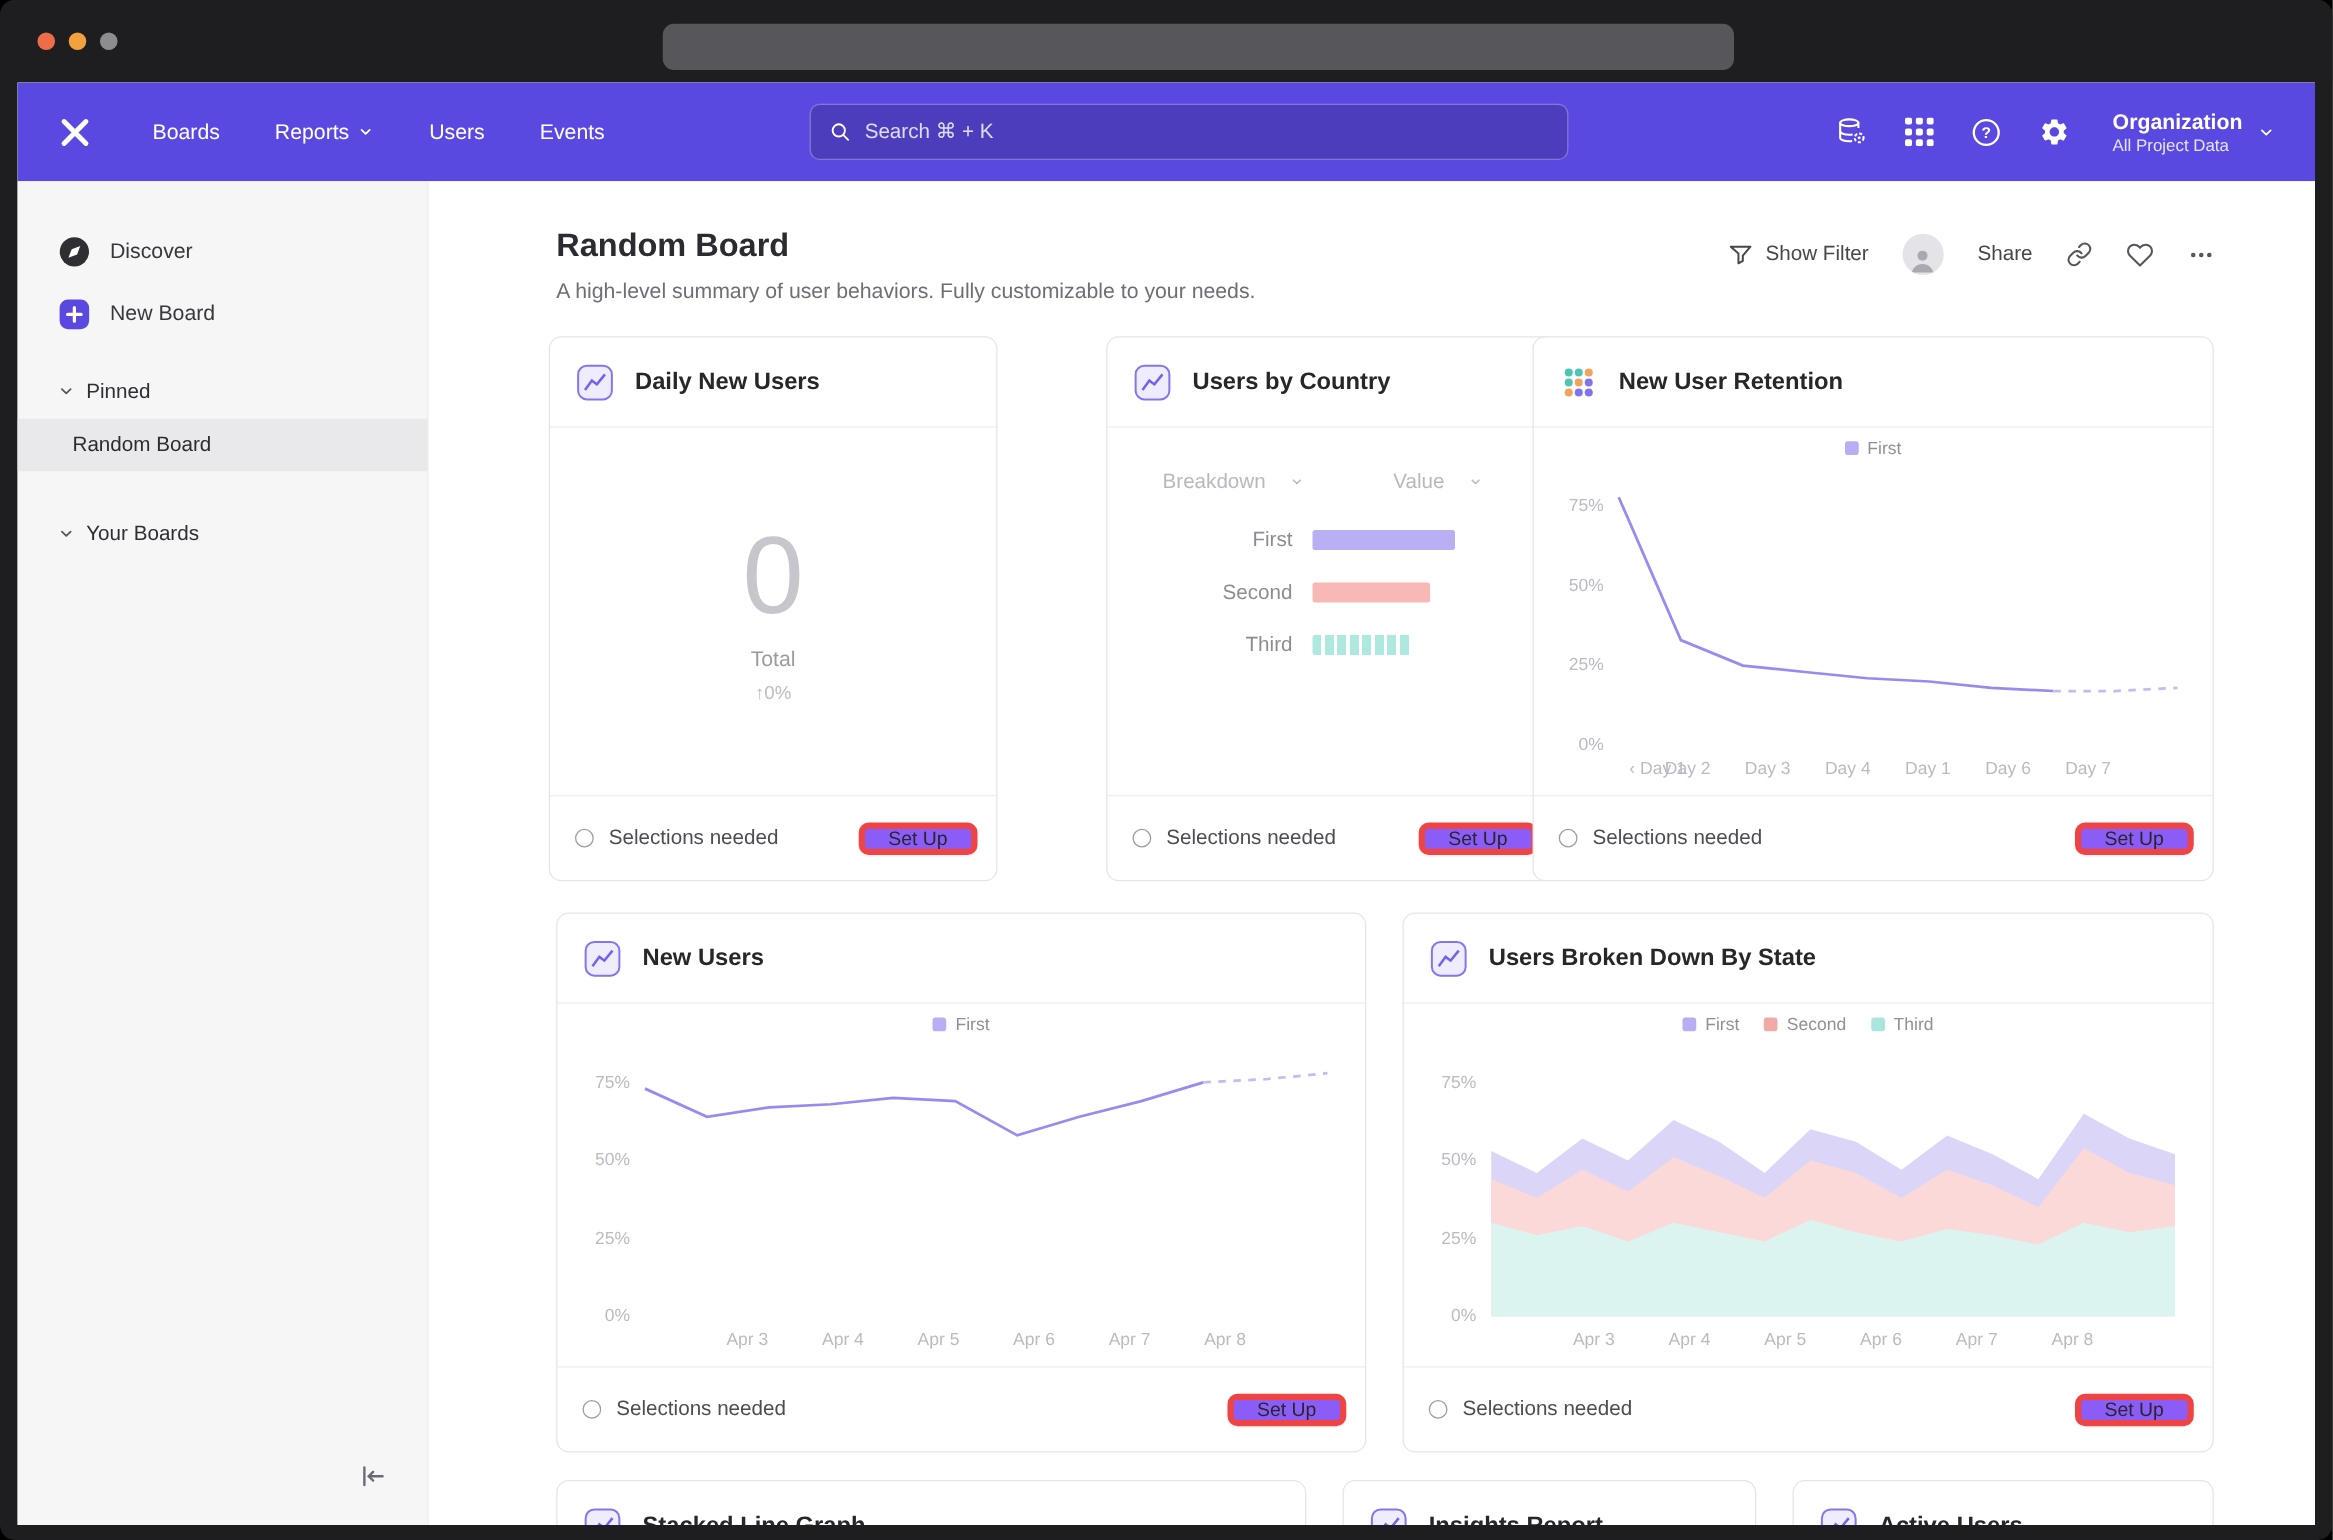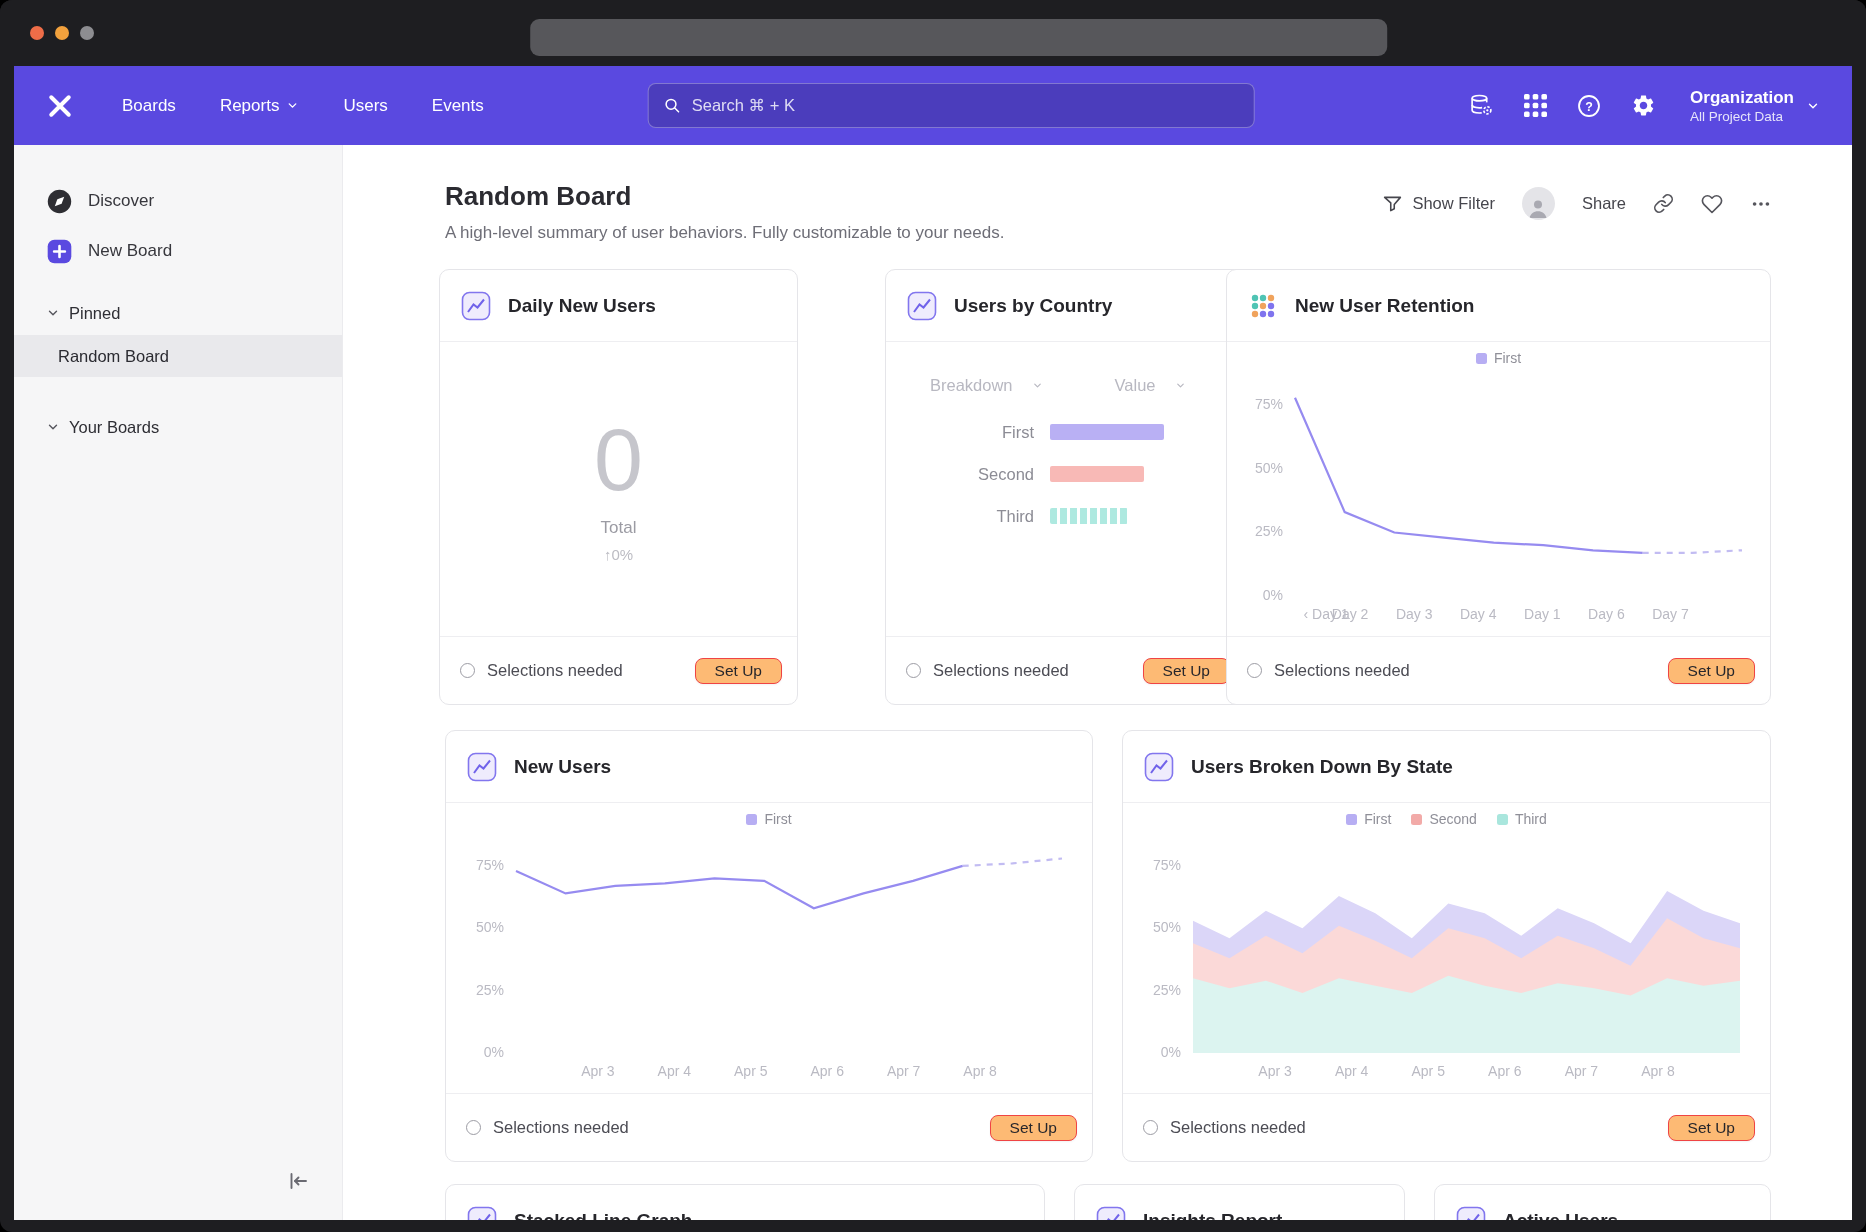--- a/index.html
+++ b/index.html
@@ -52,21 +52,21 @@
   .avatar { width:33px; height:33px; border-radius:50%; background:#e4e4e8; overflow:hidden; display:flex; align-items:flex-end; justify-content:center; cursor:pointer; }
 
   
   .card { position:absolute; background:#fff; border:1px solid #e5e5e9; border-radius:10px; overflow:hidden; }
   .card-header { display:flex; align-items:center; gap:15px; height:72px; padding:0 19px; border-bottom:1px solid #eeeef1; }
   .card-title { font-size:19px; font-weight:700; color:#26262b; }
   .card-icon { width:34px; height:34px; flex:none; display:flex; align-items:center; justify-content:center; }
   .card-footer { position:absolute; left:0; right:0; bottom:0; height:68px; border-top:1px solid #eeeef1; display:flex; align-items:center; padding:0 15px 0 20px; gap:12px; }
   .sel-circle { width:15px; height:15px; border:1.6px solid #9c9ca4; border-radius:50%; flex:none; }
   .sel-text { flex:1; font-size:16.5px; color:#4c4c54; }
-  .setup-btn { height:26px; padding:0 19px; background:#fdba74; border:1px solid #ef4444; border-radius:8px; font-size:15.5px; font-weight:500;
+  .setup-btn { height:26px; padding:0 19px; background:#8b5cf6; border:5px solid #ef4444; border-radius:8px; font-size:15.5px; font-weight:500;
     color:#26262b; font-family:inherit; cursor:pointer; box-shadow:0 1px 2px rgba(0,0,0,0.05); }
 
   
   .daily-body { position:absolute; top:72px; bottom:68px; left:0; right:0; display:flex; flex-direction:column; align-items:center; justify-content:center; gap:6px; }
   .big-zero { font-size:88px; font-weight:300; color:#c6c6cc; line-height:1; }
   .metric-label { font-size:17px; color:#9b9ba3; margin-top:8px; }
   .metric-delta { font-size:15px; color:#bcbcc3; margin-top:2px; }
 
   
   .country-body { position:absolute; top:72px; bottom:68px; left:0; right:0; }

